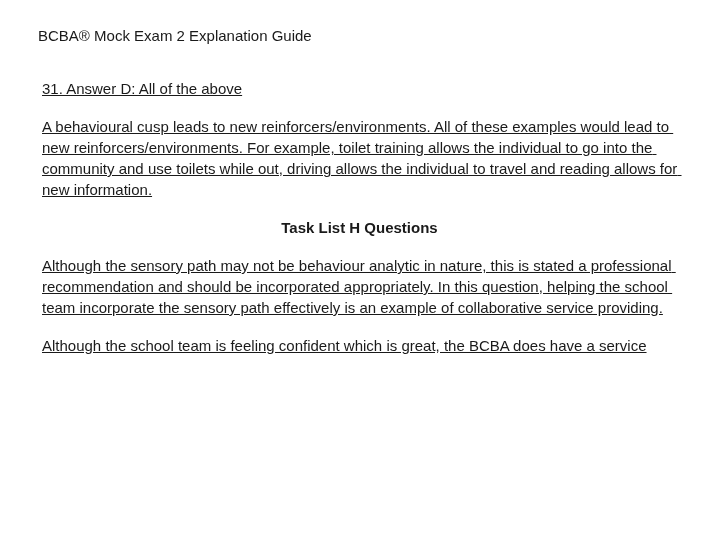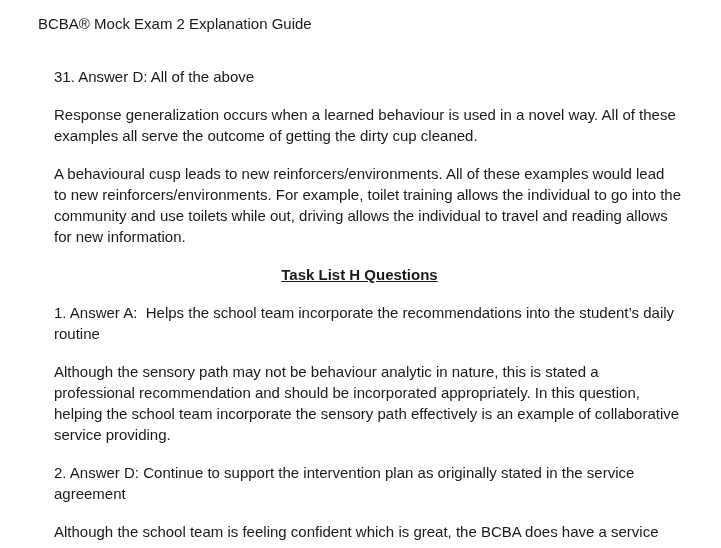--- a/index.html
+++ b/index.html
@@ -11,67 +11,64 @@
     width: 721px;
     height: 548px;
     overflow: hidden;
     font-family: "Liberation Sans", sans-serif;
     color: #1a1a1a;
   }
   .page {
     box-sizing: border-box;
     width: 721px;
     height: 548px;
-    padding: 13px 40px 0 38px;
+    padding: 25px 40px 0 38px;
     background: #ffffff;
     border-radius: 29px;
   }
   .doc-title {
     font-size: 15px;
     line-height: 21px;
     margin: 0 0 32px 0;
     font-weight: 400;
     white-space: pre-wrap;
   }
   .para {
     font-size: 15px;
     line-height: 21px;
-    margin: 0 0 17px 16px;
+    margin: 0 0 17px 4px;
     font-weight: 400;
     white-space: pre-wrap;
+    text-decoration: underline;
   }
   .section-heading {
     font-size: 15px;
     line-height: 21px;
     margin: 0 0 17px 0;
     font-weight: 700;
     text-align: center;
     white-space: pre-wrap;
   }
   .section-heading .heading-text {
-    text-decoration: underline;
   }
 </style>
 </head>
 <body>
 
 <div class="page">
 
   <p class="doc-title">BCBA® Mock Exam 2 Explanation Guide</p>
 
   <p class="para">31. Answer D: All of the above</p>
 
-  <p class="para">Response generalization occurs when a learned behaviour is used in a novel way. All of these examples all serve the outcome of getting the dirty cup cleaned.</p>
 
 
   <p class="para">A behavioural cusp leads to new reinforcers/environments. All of these examples would lead to new reinforcers/environments. For example, toilet training allows the individual to go into the community and use toilets while out, driving allows the individual to travel and reading allows for new information.</p>
 
   <p class="section-heading"><span class="heading-text">Task List H Questions</span></p>
 
-  <p class="para">1. Answer A:  Helps the school team incorporate the recommendations into the student’s daily routine</p>
 
   <p class="para">Although the sensory path may not be behaviour analytic in nature, this is stated a professional recommendation and should be incorporated appropriately. In this question, helping the school team incorporate the sensory path effectively is an example of collaborative service providing.</p>
 
-  <p class="para">2. Answer D: Continue to support the intervention plan as originally stated in the service agreement</p>
 
   <p class="para">Although the school team is feeling confident which is great, the BCBA does have a service</p>
 
 </div>
 
 </body></html>

